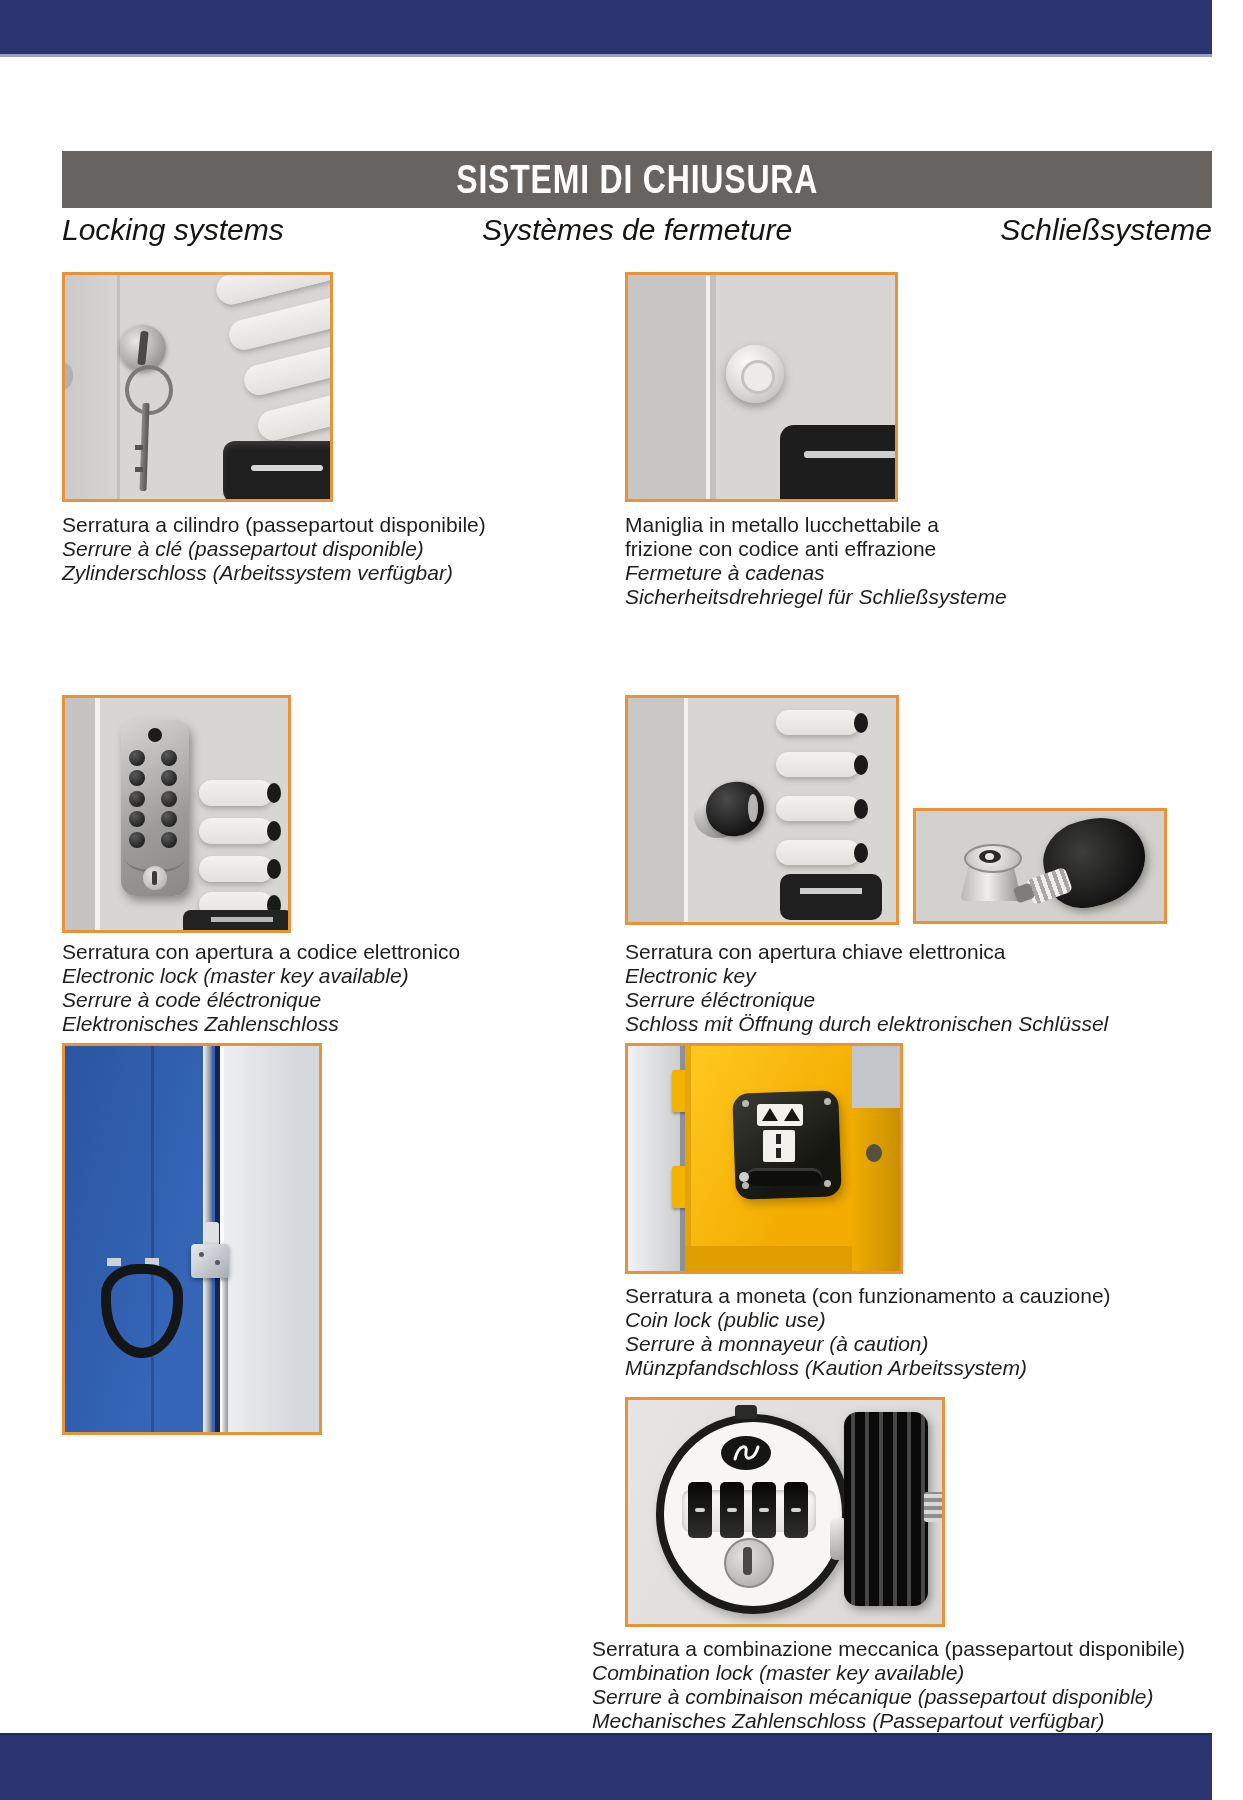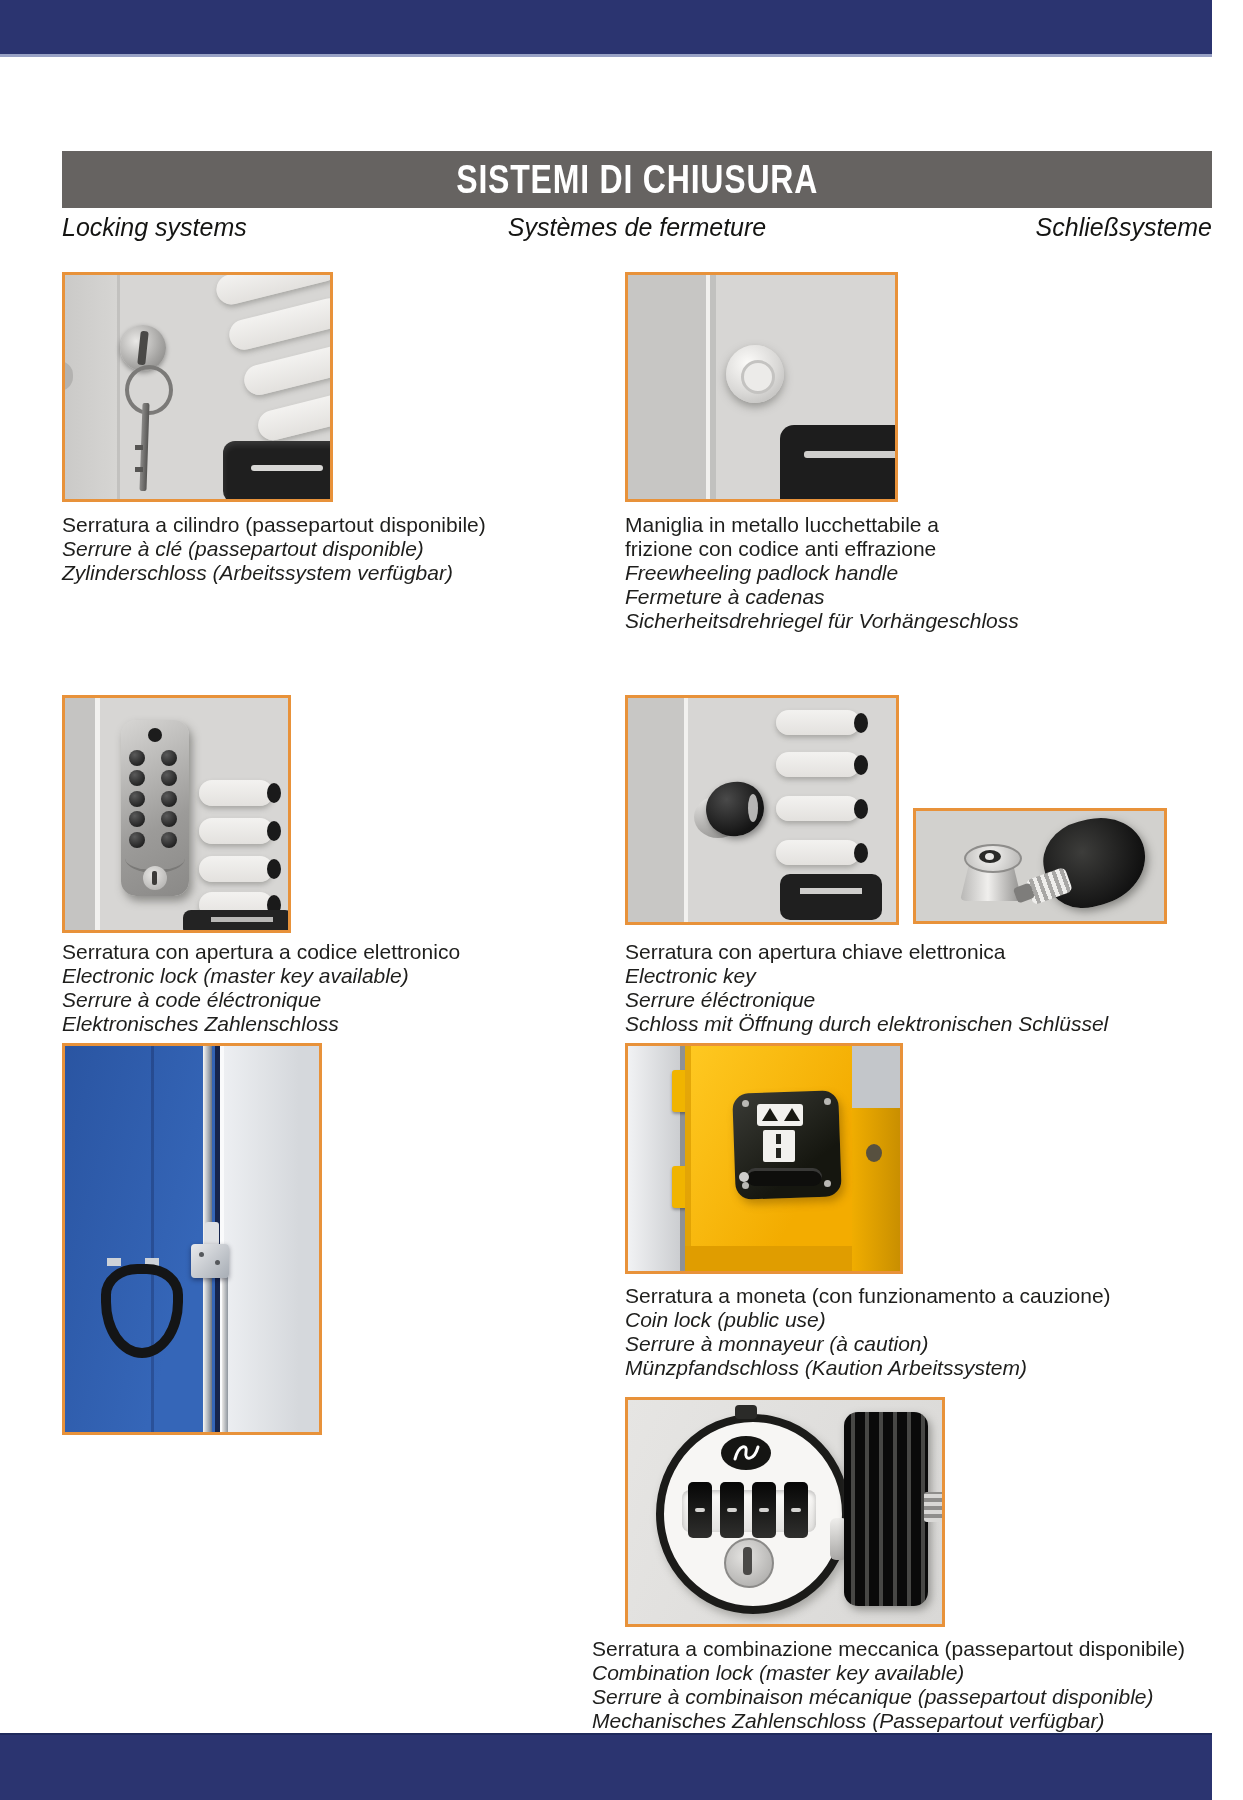--- a/index.html
+++ b/index.html
@@ -8,21 +8,21 @@
 
   
   .topbar{position:absolute;left:0;top:0;width:1212px;height:54px;background:#2b3470;border-bottom:3px solid #98a1c5}
   .bottombar{position:absolute;left:0;top:1733px;width:1212px;height:67px;background:#2b3470;border-top:2px solid #1f2a5c}
 
   
   .graybar{position:absolute;left:62px;top:151px;width:1150px;height:57px;background:#666361;
            display:flex;align-items:center;justify-content:center}
   .title{color:#fff;font-weight:700;font-size:40px;letter-spacing:1px;transform:scaleX(.8);white-space:nowrap}
   .subs{position:absolute;left:62px;top:213px;width:1150px;height:34px}
-  .sub{position:absolute;top:0;font-style:italic;font-size:25px;color:#141412;white-space:nowrap}
+  .sub{position:absolute;top:0;font-style:italic;font-size:30px;color:#141412;white-space:nowrap}
   .sub.en{left:0}.sub.fr{left:50%;transform:translateX(-50%)}.sub.de{right:0}
 
   
   .photo{position:absolute;box-sizing:border-box;border:3px solid #e8923a;background:#d7d6d4;overflow:hidden}
   .photo *{position:absolute}
   #p1{left:62px;top:272px;width:271px;height:230px}
   #p2{left:625px;top:272px;width:273px;height:230px}
   #p3{left:62px;top:695px;width:229px;height:238px}
   #p4{left:625px;top:695px;width:274px;height:230px}
   #p5{left:913px;top:808px;width:254px;height:116px;background:#d2d1ce}
@@ -228,23 +228,22 @@
 
   <div class="caption" id="c1">
     <div>Serratura a cilindro (passepartout disponibile)</div>
     <div class="it">Serrure à clé (passepartout disponible)</div>
     <div class="it">Zylinderschloss (Arbeitssystem verfügbar)</div>
   </div>
 
   <div class="caption" id="c2">
     <div>Maniglia in metallo lucchettabile a</div>
     <div>frizione con codice anti effrazione</div>
-    <div class="it">Freewheeling padlock handle</div>
     <div class="it">Fermeture à cadenas</div>
-    <div class="it">Sicherheitsdrehriegel für Vorhängeschloss</div>
+    <div class="it">Sicherheitsdrehriegel für Schließsysteme</div>
   </div>
 
   <div class="photo" id="p3">
     <div class="p3-strip"></div>
     <div class="p3-gap"></div>
     <div class="p3-pad"></div>
     <div class="p3-cam"></div>
     <div class="p3-keys">
       <div></div>
         <div></div>

